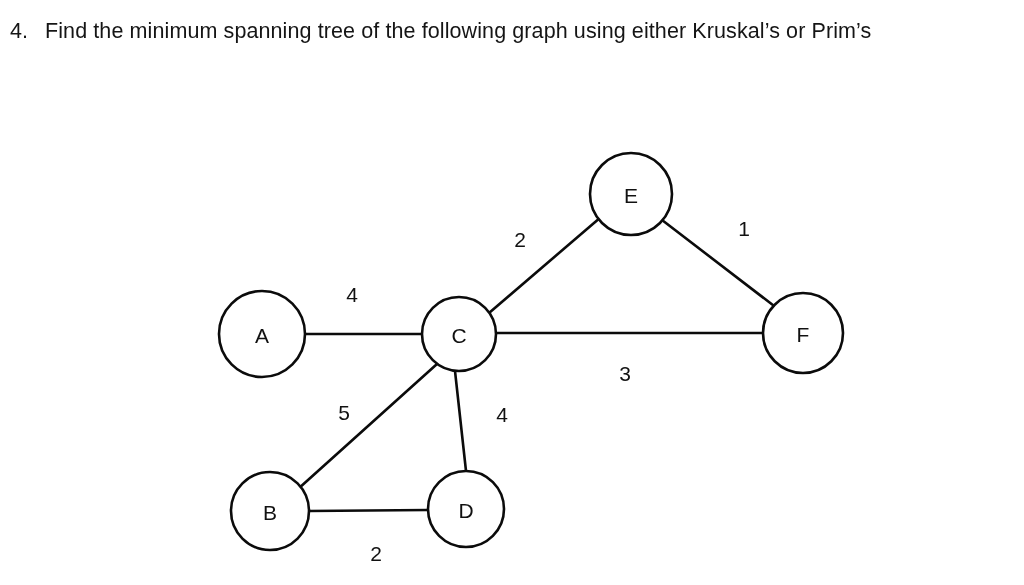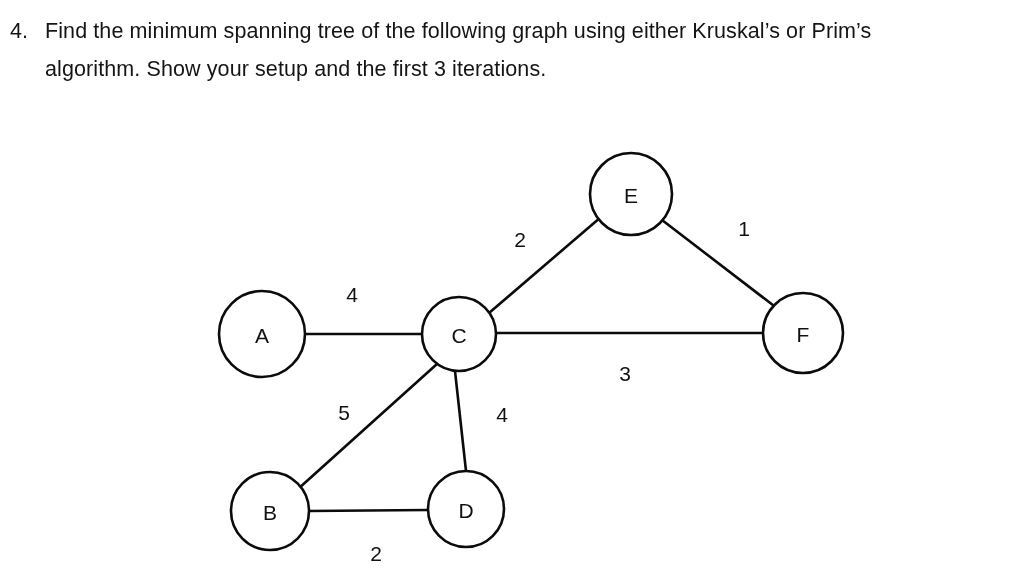--- a/index.html
+++ b/index.html
@@ -90,21 +90,20 @@
   }
 </style>
 </head>
 <body>
 
 <div class="question">
   <div class="question-row">
     <div class="question-number">4.</div>
     <div class="question-text">
       <span class="line">Find the minimum spanning tree of the following graph using either Kruskal’s or Prim’s</span>
-      <span class="line">algorithm.  Show your setup and the first 3 iterations.</span>
     </div>
   </div>
 </div>
 
 <div class="figure">
   <svg id="graph-svg" width="1024" height="585" viewBox="0 0 1024 585">
     <g id="edges-layer">
         <line x1="305" y1="334" x2="422" y2="334" class="edge-line" stroke="#0b0b0b"></line>
         <line x1="489" y1="313" x2="601" y2="217" class="edge-line" stroke="#0b0b0b"></line>
         <line x1="662" y1="220" x2="778" y2="309" class="edge-line" stroke="#0b0b0b"></line>

